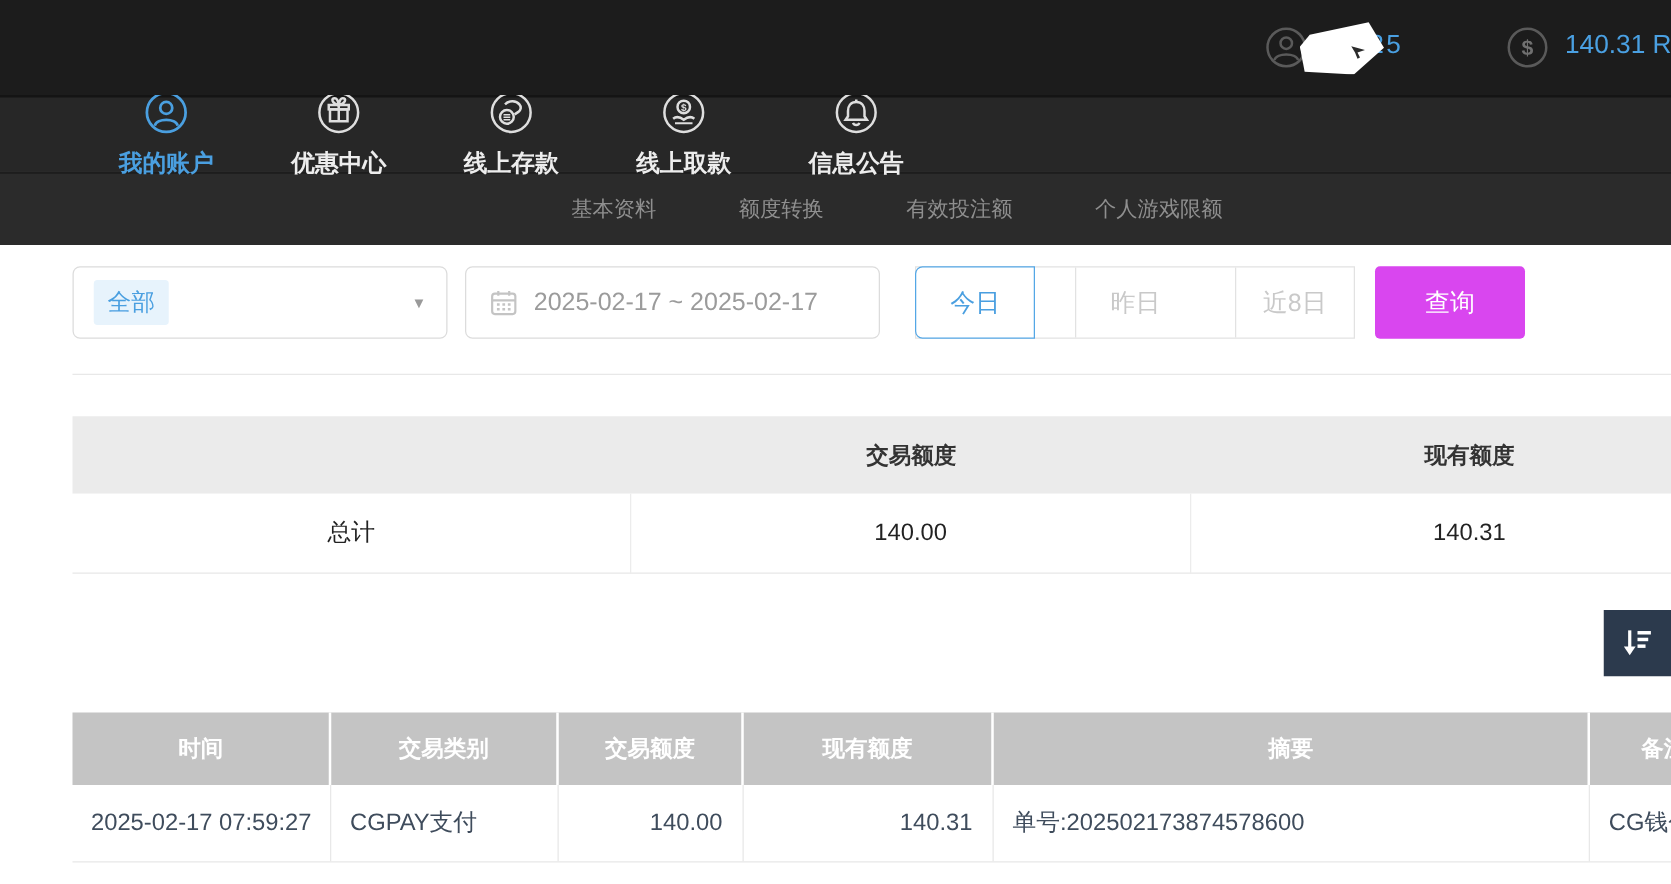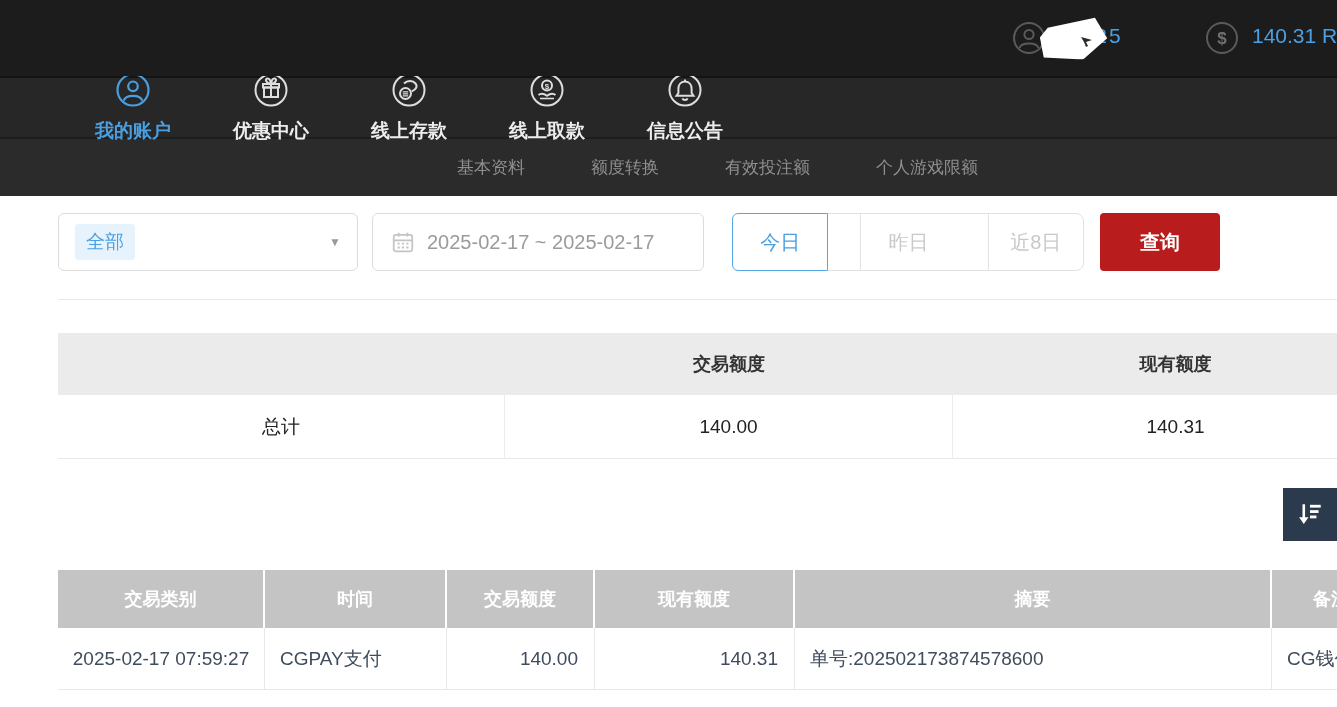--- a/index.html
+++ b/index.html
@@ -41,27 +41,27 @@
   
   .filters { position:relative; height:58px; margin-top:17px; }
   .select-box { position:absolute; left:58px; top:0; width:300px; height:58px;
     border:1px solid #dcdcdc; border-radius:6px; background:#fff; display:flex; align-items:center; padding:0 16px; }
   .chip { background:#e7f3fc; color:#4a9fe0; font-size:19px; padding:5px 11px; border-radius:3px; }
   .select-arrow { position:absolute; right:16px; color:#9a9a9a; font-size:12px; }
   .date-box { position:absolute; left:372px; top:0; width:332px; height:58px;
     border:1px solid #dcdcdc; border-radius:6px; background:#fff; display:flex; align-items:center; gap:12px; padding:0 18px; }
   .date-text { color:#9b9b9b; font-size:20px; white-space:nowrap; }
   .btn-group { position:absolute; left:732px; top:0; width:352px; height:58px; display:flex;
-    border:1px solid #e2e2e2; border-radius:8px; background:#fff; }
+    border:1px solid #e2e2e2; border-radius:0; background:#fff; }
   .qbtn { flex:1; display:flex; align-items:center; justify-content:center; font-size:20px;
     color:#c9c9c9; background:transparent; border:none; border-left:1px solid #e2e2e2; cursor:pointer;margin-left:32px; }
   .qbtn:first-child { border-left:none; }
   .qbtn.active { color:#4a9fe0; border:1px solid #54a7e6; border-radius:6px 0 0 6px; margin:-1px 0 -1px -1px; background:#fff; }
-  .search-btn { position:absolute; left:1100px; top:0; width:120px; height:58px; background:#b91c1c;
-    color:#fff; font-size:20px; border:none; border-radius:4px; cursor:pointer;font-weight:bold; }
+  .search-btn { position:absolute; left:1100px; top:0; width:120px; height:58px; background:#d946ef;
+    color:#fff; font-size:20px; border:none; border-radius:4px; cursor:pointer; }
 
   .divider { margin:28px 0 0 58px; width:calc(100% - 58px); height:1px; background:#e8e8e8; }
 
   
   .sum-table { margin:33px 0 0 58px; width:1340px; }
   .sum-header, .sum-row { display:grid; grid-template-columns:447px 448px 445px; }
   .sum-header { background:#ebebeb; height:62px; align-items:center; }
   .sum-header > div { text-align:center; font-size:18px; font-weight:700; color:#333; }
   .sum-row { background:#fff; height:64px; align-items:center; border-bottom:1px solid #e8e8e8; }
   .sum-row > div { text-align:center; font-size:19px; color:#222; height:100%; line-height:64px; }
@@ -214,22 +214,22 @@
     <rect x="7" y="4" width="2.4" height="14" fill="#fff"></rect>
     <polygon points="3.8,16 12.6,16 8.2,22.5" fill="#fff"></polygon>
     <rect x="14" y="4.5" width="10" height="2.6" fill="#fff"></rect>
     <rect x="14" y="9.5" width="8" height="2.6" fill="#fff"></rect>
     <rect x="14" y="14.5" width="6" height="2.6" fill="#fff"></rect>
   </svg>
 </button>
 
 <div class="rec-table">
   <div class="rec-header">
+    <div>时间</div>
     <div>交易类别</div>
-    <div>时间</div>
     <div>交易额度</div>
     <div>现有额度</div>
     <div>摘要</div>
     <div>备注</div>
   </div>
   <div class="rec-row">
     <div class="cell-center">2025-02-17 07:59:27</div>
     <div class="cell-left">CGPAY支付</div>
     <div class="cell-right">140.00</div>
     <div class="cell-right">140.31</div>

